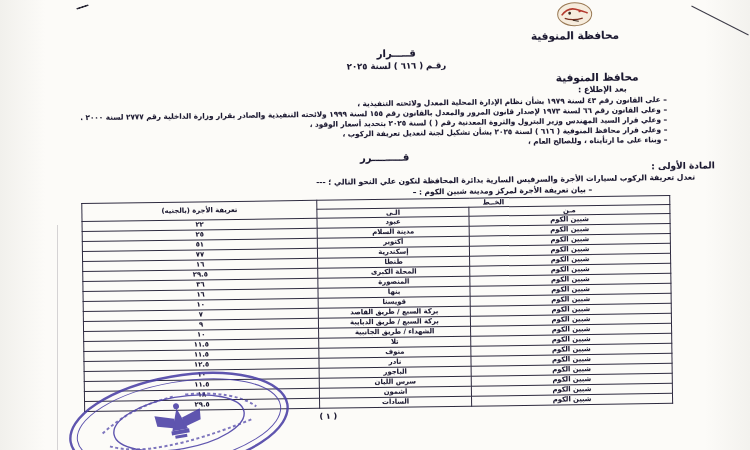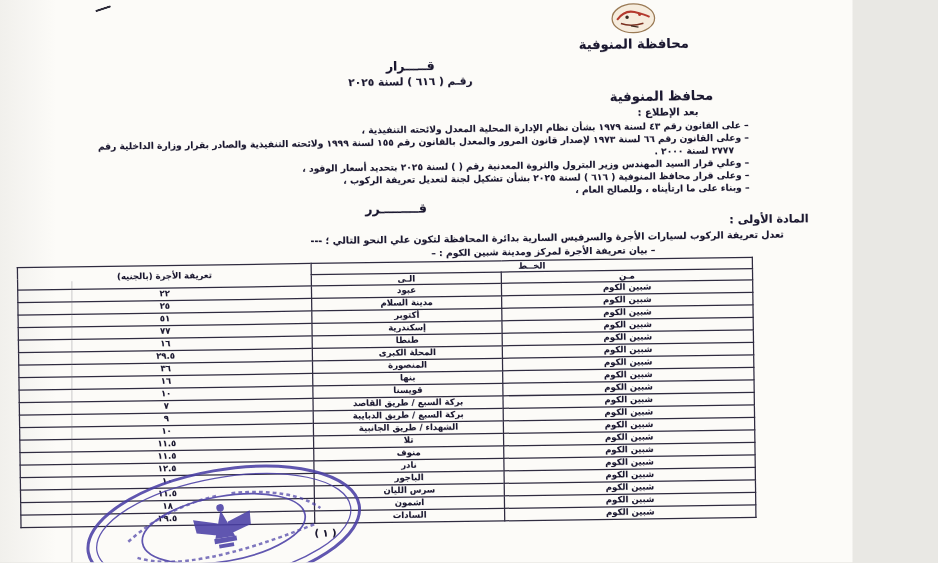--- a/index.html
+++ b/index.html
@@ -1,17 +1,17 @@
 <!DOCTYPE html>
 <html lang="ar"><head>
 <meta charset="utf-8">
 <style>
   html,body{margin:0;padding:0;background:#e9e8e4;}
   .page{
-    position:relative;width:682px;height:450px;overflow:hidden;
+    position:relative;width:750px;height:450px;overflow:hidden;
     background:linear-gradient(90deg,#f1f0ec 0,#fcfbf8 45px,#fcfbf8 705px,#f3f2ee 100%);
     font-family:"DejaVu Sans","Liberation Sans",sans-serif;
     color:#1b1830;
   }
   .content{
     position:absolute;left:10px;right:10px;top:4px;bottom:0;
     direction:rtl;transform:rotate(-0.8deg);transform-origin:50% 40%;
     font-weight:700;text-shadow:0.3px 0.3px 0 rgba(27,24,48,.25);
   }
   .letterhead{width:140px;margin-right:93px;text-align:center;}

